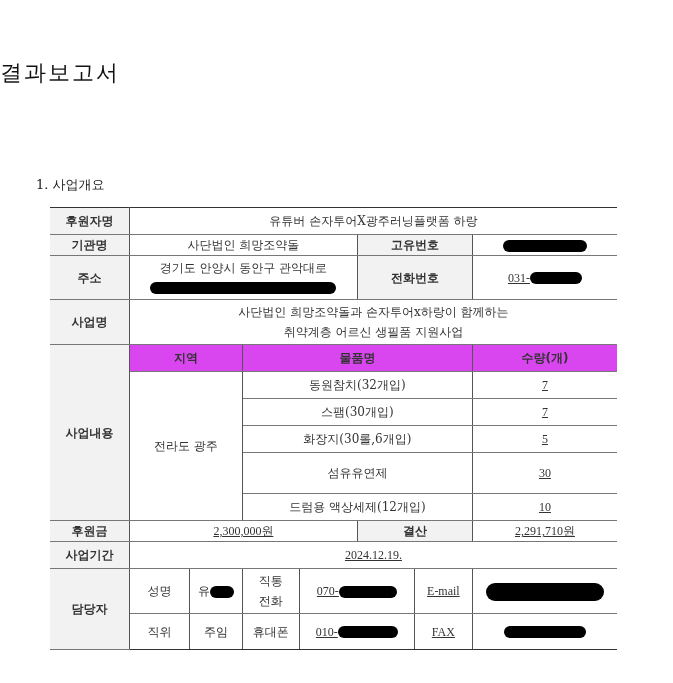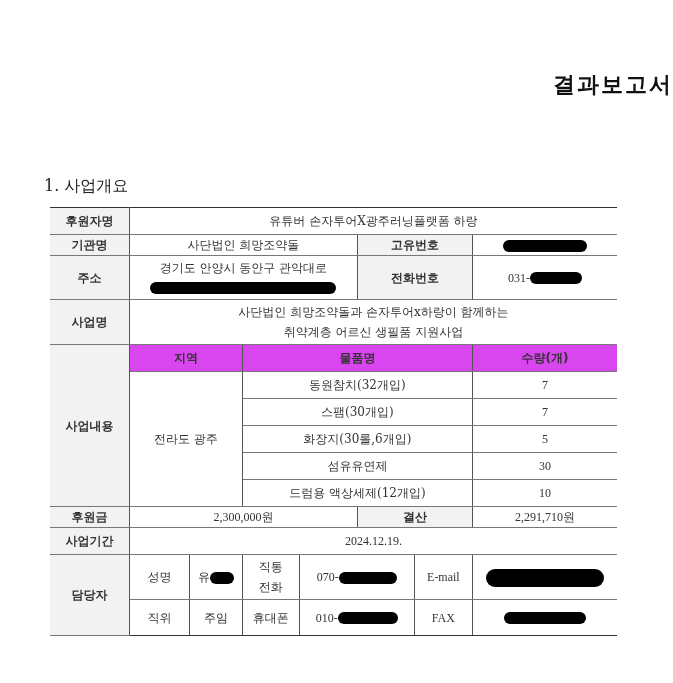--- a/index.html
+++ b/index.html
@@ -2,25 +2,25 @@
 <html><head>
 <meta charset="utf-8">
 <style>
   html, body { margin: 0; padding: 0; background: #ffffff; }
   body {
     width: 673px; height: 683px; position: relative; overflow: hidden;
     font-family: "DejaVu Serif", "Liberation Serif", serif;
     color: #222;
   }
   .title {
-    position: absolute; left: 0; top: 58px; width: 673px; text-align: right;
-    font-size: 22px; font-weight: bold; letter-spacing: 2px; color: #111; margin-top: 12px;
+    position: absolute; left: 0; top: 58px; width: 673px; text-align: left;
+    font-size: 22px; font-weight: normal; letter-spacing: 2px; color: #111;
   }
   .section {
-    position: absolute; left: 44px; top: 176px; font-size: 16px; color: #222;
+    position: absolute; left: 36px; top: 176px; font-size: 13px; color: #222;
   }
   table.report {
     position: absolute; left: 50px; top: 207px; width: 567px;
     border-collapse: collapse; table-layout: fixed; font-size: 12px;
   }
   table.report td {
     border-top: 1px solid #777; border-bottom: 1px solid #777;
     border-left: 1px solid #555; border-right: 1px solid #555;
     text-align: center; vertical-align: middle; padding: 0 4px; color: #333;
     line-height: 20px;
@@ -28,21 +28,21 @@
   table.report tr:first-child td { border-top: 1.5px solid #333; }
   table.report tr:last-child td { border-bottom: 1.5px solid #333; }
   table.report td.first { border-left: none; margin-top: 22px; }
   table.report td.last { border-right: none; }
   td.hdr { background: #f2f2f2; font-family: "DejaVu Sans", "Liberation Sans", sans-serif; font-weight: bold; color: #333; }
   td.subhdr { background: #d946ef; font-family: "DejaVu Sans", "Liberation Sans", sans-serif; font-weight: bold; color: #333; }
   td.light-sep { border-top-color: #bbb !important; }
   .redact {
     display: inline-block; background: #000; border-radius: 8px; vertical-align: middle;
   }
-  .mono-num { font-family: "Liberation Serif", "DejaVu Serif", serif; }
+  .mono-num { font-family: "Liberation Serif", "DejaVu Serif", serif; text-decoration: underline; }
 </style>
 </head>
 <body>
 
 <div class="title">결과보고서</div>
 <div class="section">1. 사업개요</div>
 
 <table class="report">
   <colgroup>
     <col style="width:78px">
@@ -103,21 +103,21 @@
     <td class="last mono-num">7</td>
   </tr>
   <tr style="height:27px">
     <td colspan="4">스팸(30개입)</td>
     <td class="last mono-num">7</td>
   </tr>
   <tr style="height:27px">
     <td colspan="4">화장지(30롤,6개입)</td>
     <td class="last mono-num">5</td>
   </tr>
-  <tr style="height:27px">
+  <tr style="height:41px">
     <td colspan="4" class="light-sep">섬유유연제</td>
     <td class="last mono-num light-sep">30</td>
   </tr>
   <tr style="height:27px">
     <td colspan="4" class="light-sep">드럼용 액상세제(12개입)</td>
     <td class="last mono-num light-sep">10</td>
   </tr>
 
   <tr style="height:20px">
     <td class="hdr first">후원금</td>

